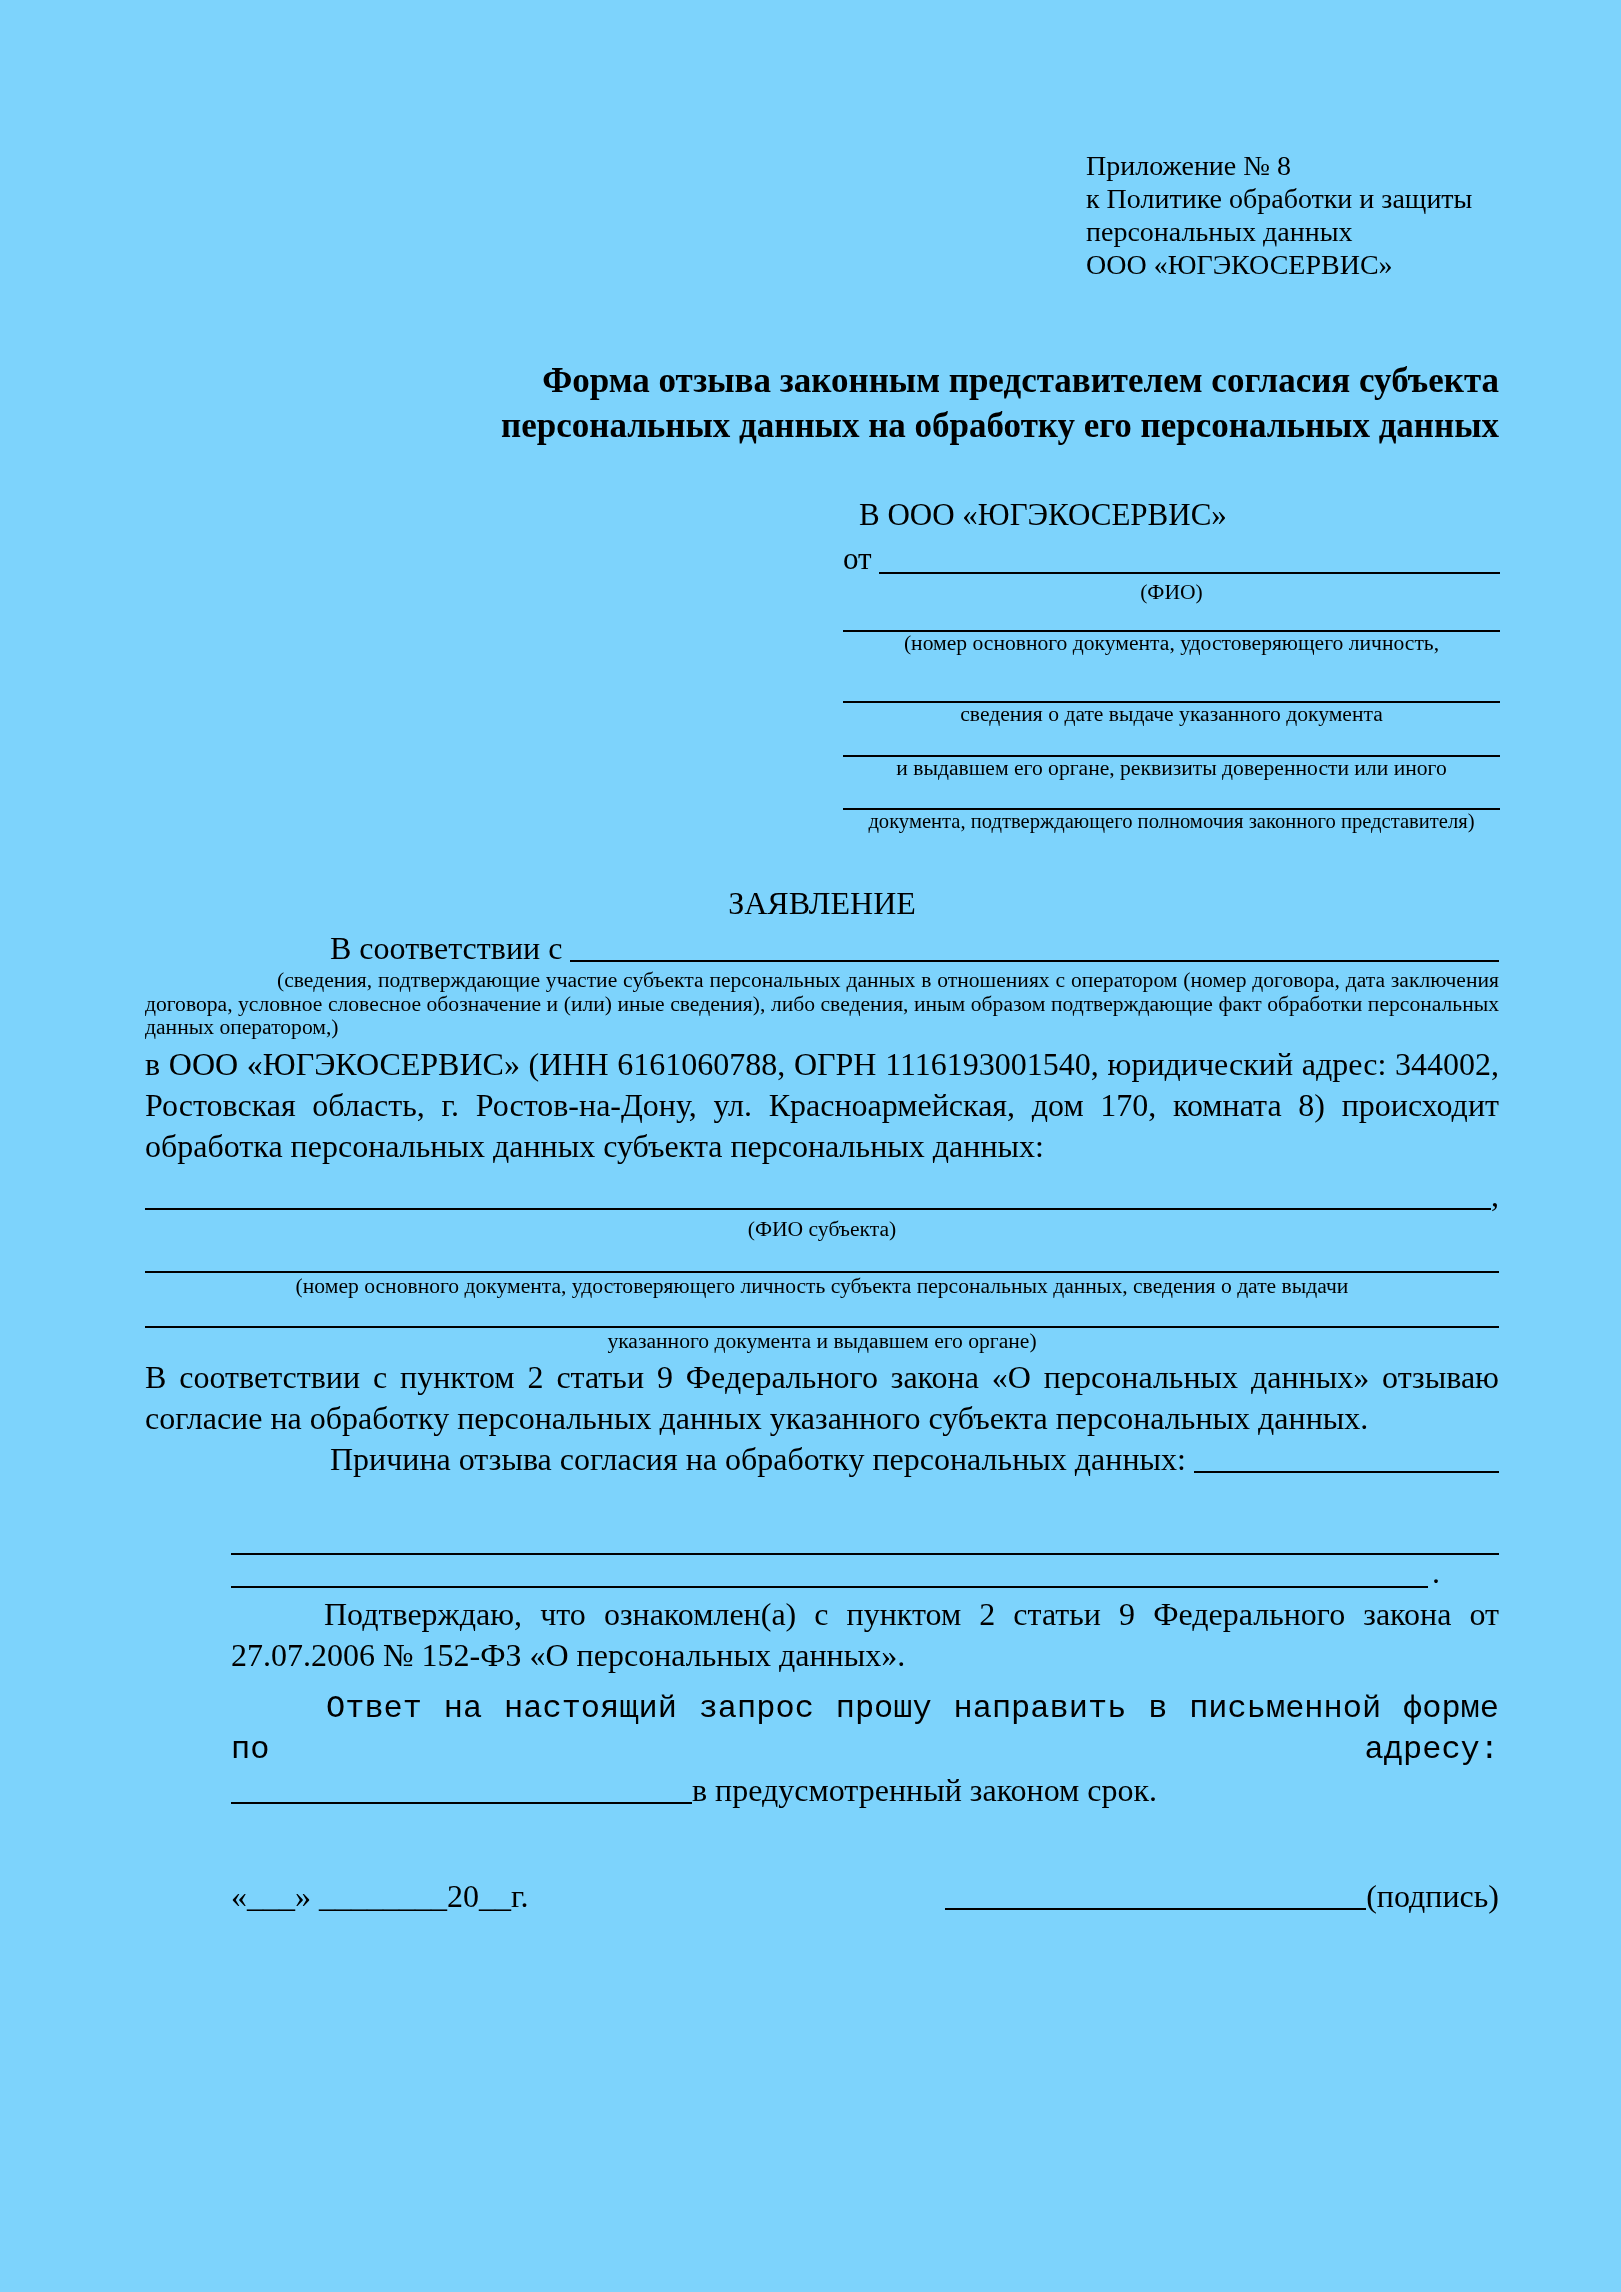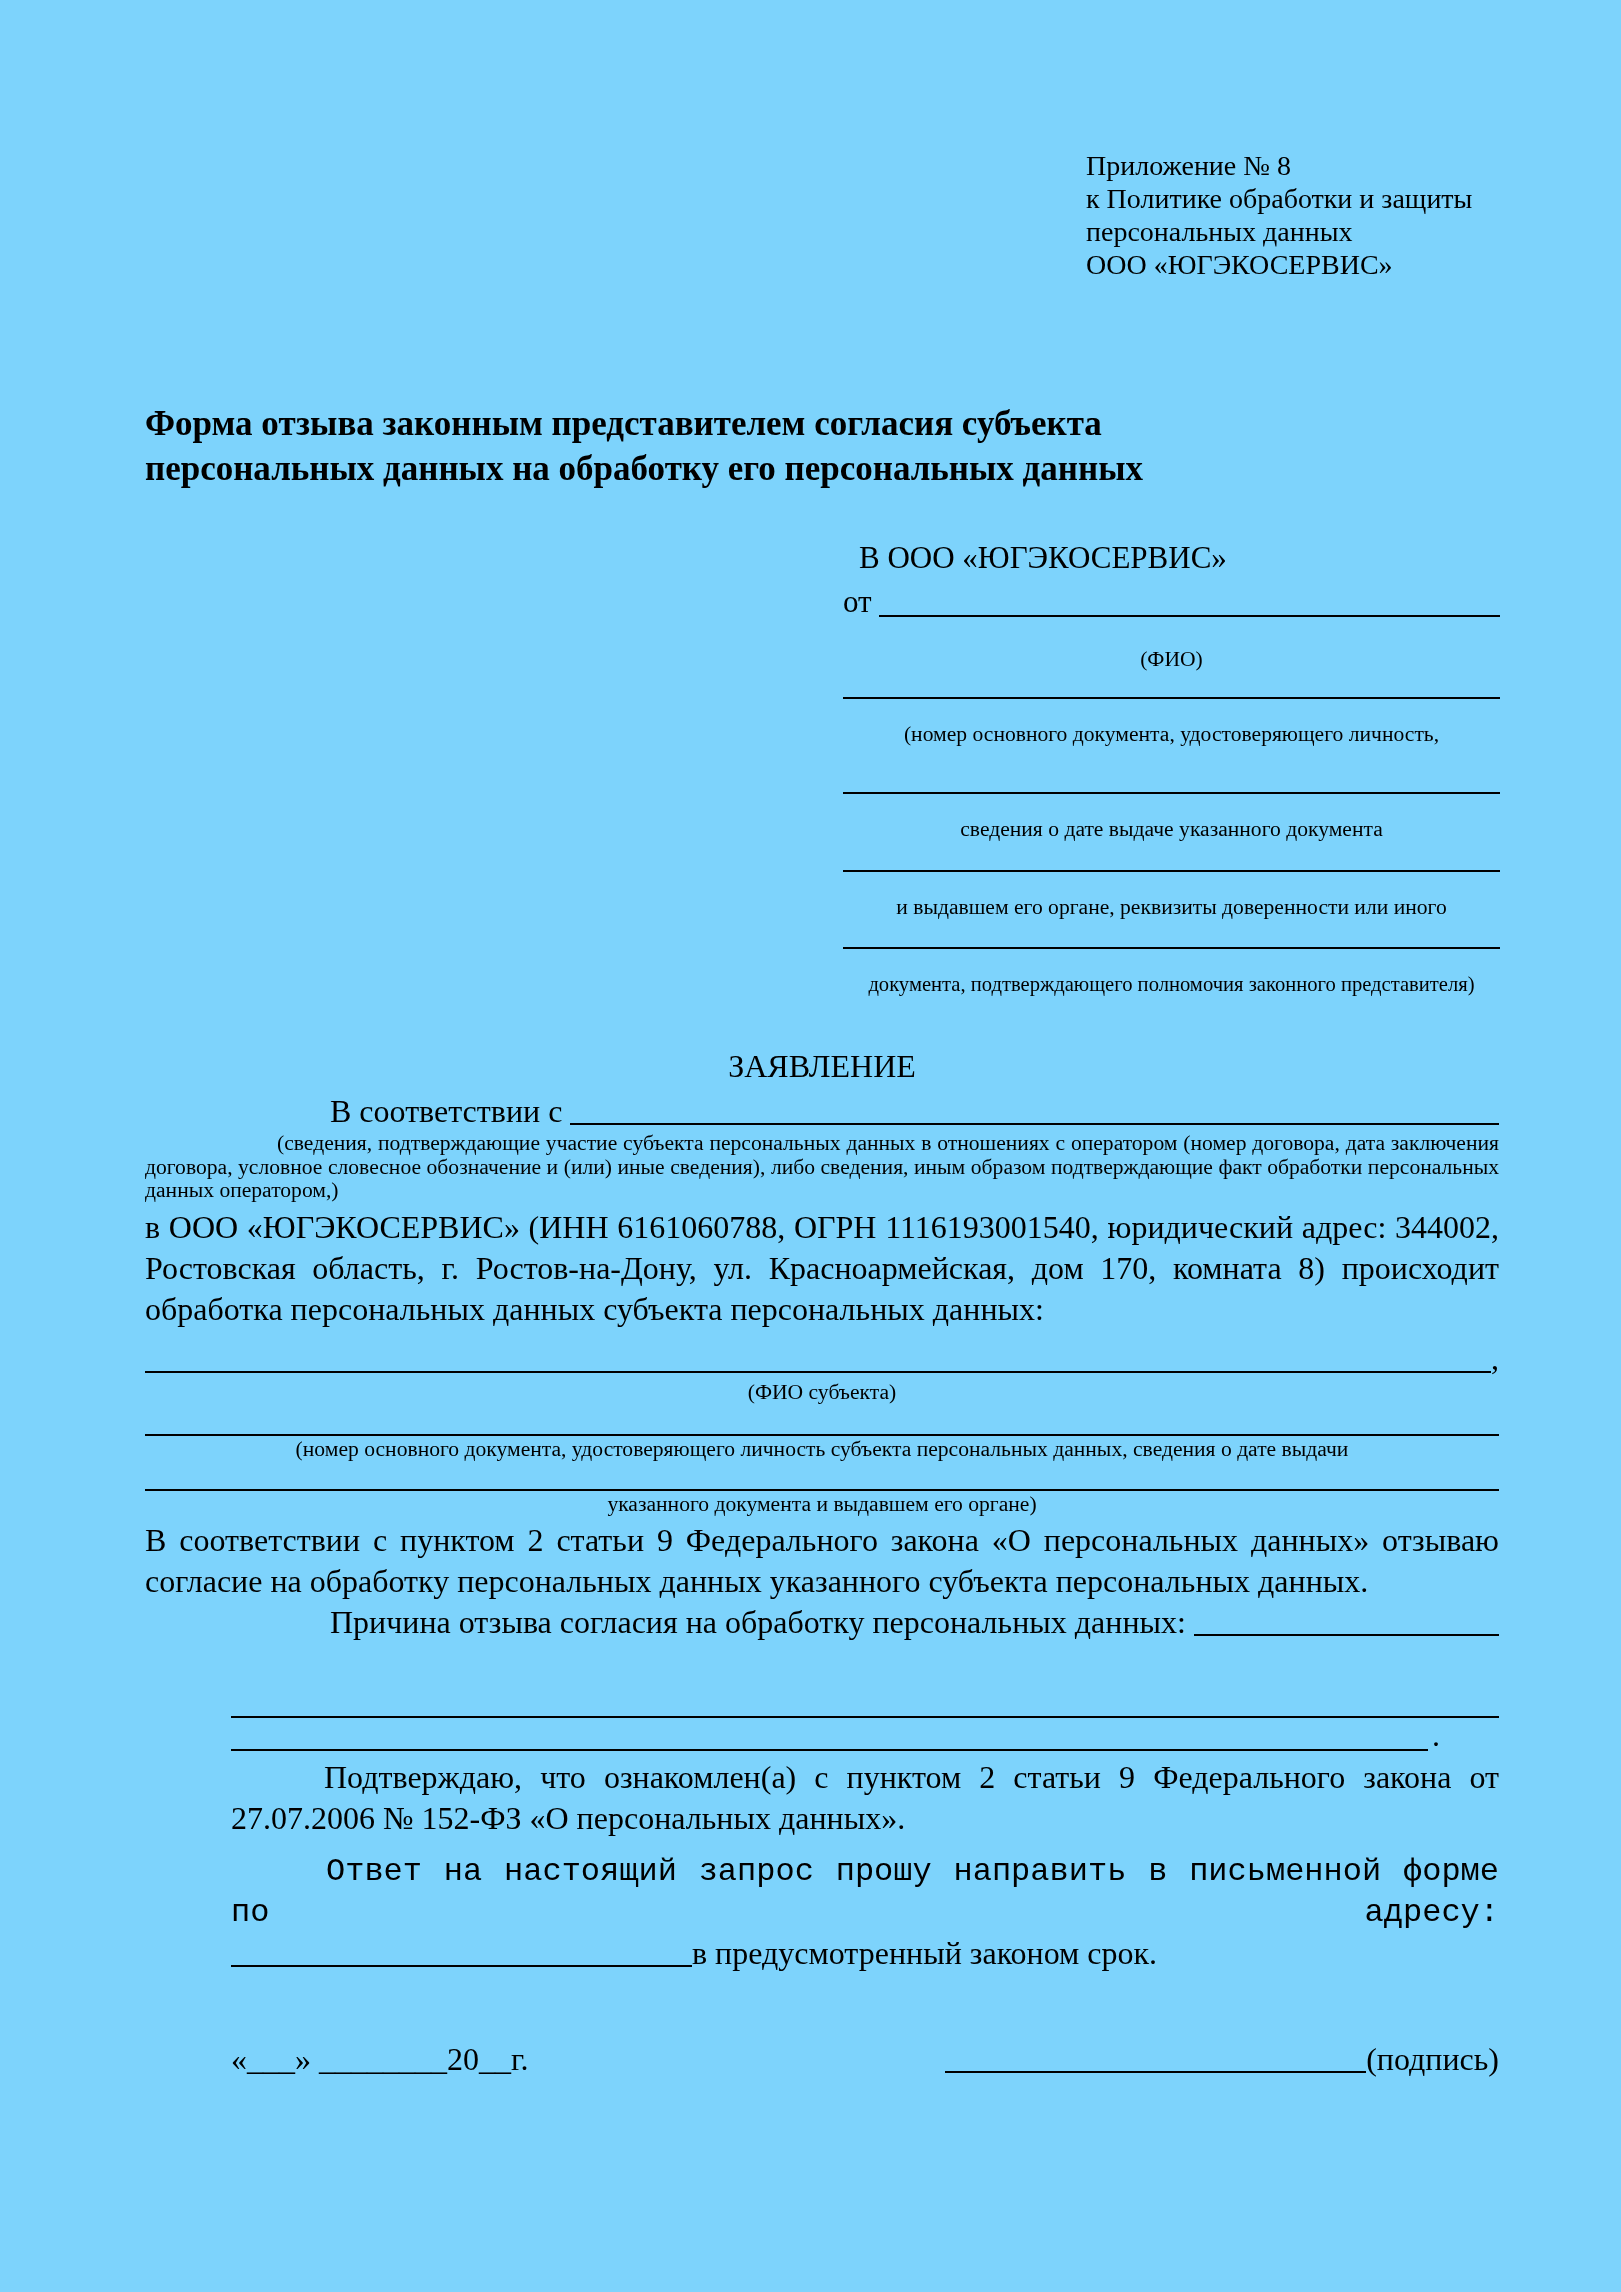--- a/index.html
+++ b/index.html
@@ -15,43 +15,42 @@
     overflow:hidden;
   }
   
   .annex {
     margin-left:941px;
     font-size:28px;
     line-height:33px;
   }
   
   .doc-title {
-    margin-top:120px;
-    text-align:left;
+    margin-top:77px;
+    text-align:right;
     font-weight:bold;
     font-size:35px;
     line-height:45px;
   }
   
   .addressee {
     margin-left:698px;
     width:657px;
     margin-top:45px;
     font-size:31px;
   }
   .addr-org { line-height:44px;margin-left:16px; }
   .flex-row { display:flex; align-items:stretch;justify-content:flex-end; }
   .from-row { line-height:44px; }
   .lbl { white-space:pre; }
   .grow-line { flex:1 1 auto; border-bottom:2.9px solid #000; margin-bottom:6.9px; }
   .cap {
     font-size:21.6px;
     line-height:23.5px;
     text-align:center;
-    margin-top:24px;
   }
   .cap-sm { font-size:20.6px; }
   .blank { border-bottom:2.9px solid #000; }
   .h26 { height:25.5px; } .h46 { height:45px; } .h30 { height:29px; } .h28 { height:27.4px; }
   
   .st-heading {
     margin-top:51px;
     text-align:center;
     font-size:32px;
     line-height:39px;

